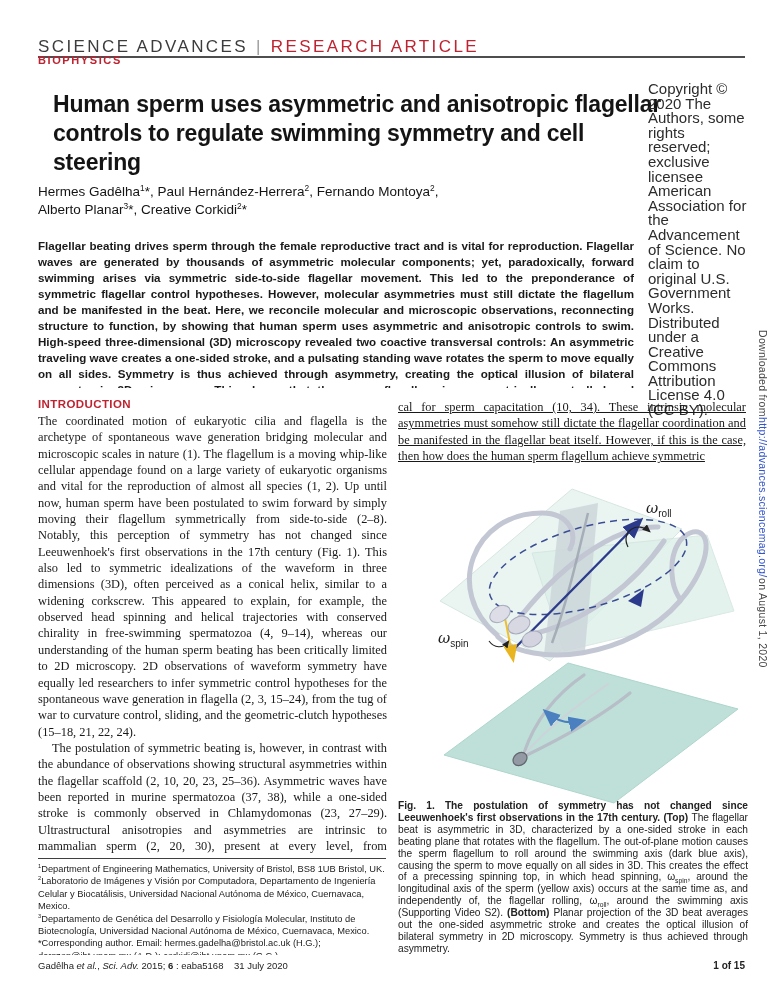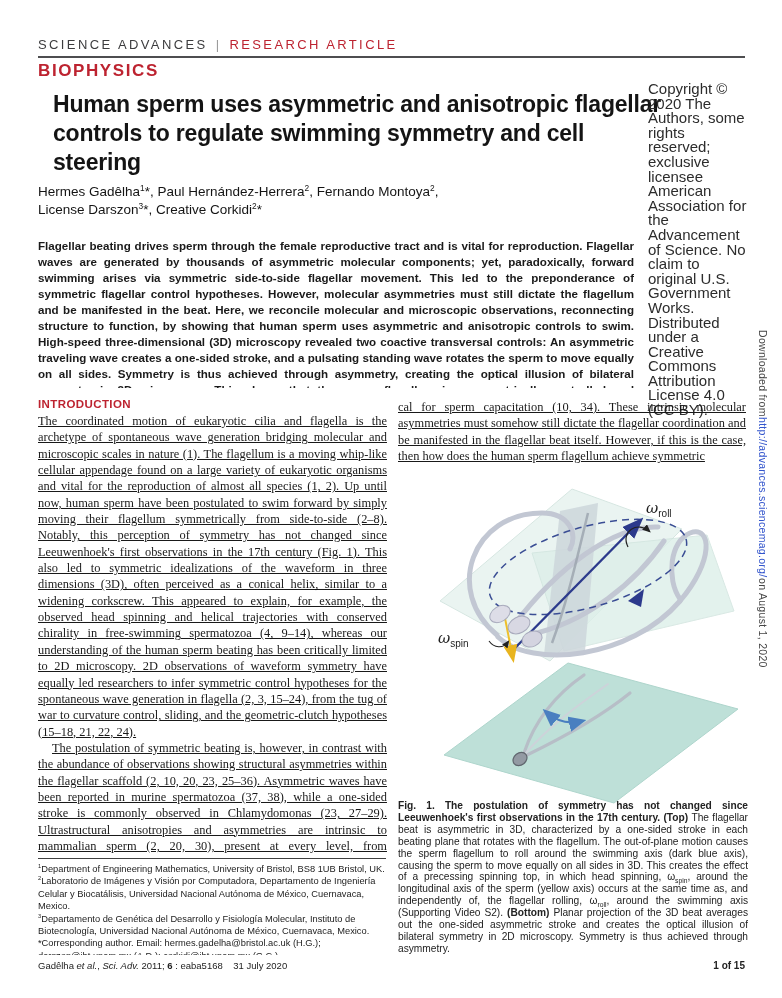--- a/index.html
+++ b/index.html
@@ -7,27 +7,27 @@
     --link:#3355cc;
     --ink:#1b1b1b;
   }
   *{margin:0;padding:0;box-sizing:border-box;}
   html,body{background:#ffffff;}
   body{width:782px;height:998px;position:relative;overflow:hidden;
        font-family:"Liberation Sans",sans-serif;color:var(--ink);}
   #page{position:absolute;inset:0;background:#fff;}
 
   
-  .masthead{position:absolute;left:38px;top:37px;font-size:13px;letter-spacing:2.4px;
+  .masthead{position:absolute;left:38px;top:37px;font-size:17px;letter-spacing:2.4px;
             font-family:"Liberation Sans",sans-serif;color:#3c3c3e;white-space:nowrap;}
   .masthead .divider{color:#9a9a9a;margin:0 8px;}
   .masthead .article-type{color:var(--accent);}
   .masthead-rule{position:absolute;left:38px;top:56px;width:707px;height:2px;background:#4e4e50;}
 
-  .kicker{position:absolute;left:38px;top:61px;font-size:17px;font-weight:bold;
+  .kicker{position:absolute;left:38px;top:54px;font-size:11px;font-weight:bold;
           letter-spacing:1.6px;color:var(--accent);}
 
   .title{position:absolute;left:53px;top:90px;width:614px;font-size:23px;line-height:29px;
          font-weight:bold;color:#141414;letter-spacing:-0.2px;}
 
   .authors{position:absolute;left:38px;top:183px;width:560px;font-size:13.5px;font-weight:normal;
            line-height:17.5px;color:#141414;}
   sup{font-size:0.62em;vertical-align:super;line-height:0;}
   sub{font-size:0.66em;vertical-align:sub;line-height:0;}
 
@@ -35,21 +35,21 @@
              line-height:14.6px;color:#2c2c2c;}
 
   .abstract{position:absolute;left:38px;top:238px;width:596px;height:150px;overflow:hidden;
             font-size:11.6px;font-weight:bold;line-height:16px;text-align:justify;color:#1a1a1a;}
 
   .section-heading{position:absolute;left:38px;top:398px;font-size:11.5px;font-weight:bold;
                    letter-spacing:0.4px;color:var(--accent);}
 
   .body-col{font-family:"Liberation Serif",serif;font-size:12.4px;line-height:16.35px;
             text-align:justify;color:#191919;}
-  .col-left{position:absolute;left:38px;top:413px;width:349px;height:442px;overflow:hidden;text-decoration:underline;}
+  .col-left{position:absolute;left:38px;top:413px;width:349px;height:442px;overflow:hidden;}
   .col-left p + p{text-indent:14px;}
   .col-right{position:absolute;left:398px;top:399px;width:348px;height:72px;overflow:hidden;text-decoration:underline;}
 
   .footnote-rule{position:absolute;left:38px;top:858px;width:348px;height:1px;background:#3f3f3f;}
   .footnotes{position:absolute;left:38px;top:863px;width:352px;height:92px;overflow:hidden;
              font-size:9.3px;line-height:12.4px;color:#222;}
 
   .figure-area{position:absolute;left:392px;top:483px;width:350px;height:322px;text-align:right;}
   .fig-label{font-family:"DejaVu Serif",serif;font-style:italic;font-size:15px;fill:#1d1d1d;}
   .fig-sub{font-family:"Liberation Sans",sans-serif;font-style:normal;font-size:10px;fill:#1d1d1d;}
@@ -75,21 +75,21 @@
 
   <div class="masthead">
     <span>SCIENCE ADVANCES</span><span class="divider">|</span><span class="article-type">RESEARCH ARTICLE</span>
   </div>
   <div class="masthead-rule"></div>
 
   <div class="kicker">BIOPHYSICS</div>
 
   <h1 class="title">Human sperm uses asymmetric and anisotropic flagellar controls to regulate swimming symmetry and cell steering</h1>
 
-  <div class="authors"><span>Hermes Gadêlha</span><sup>1</sup><span>*, Paul Hernández-Herrera</span><sup>2</sup><span>, Fernando Montoya</span><sup>2</sup><span>,</span><br><span>License Darszon</span><sup>3</sup><span>*, Creative Corkidi</span><sup>2</sup><span>*</span></div>
+  <div class="authors"><span>Hermes Gadêlha</span><sup>1</sup><span>*, Paul Hernández-Herrera</span><sup>2</sup><span>, Fernando Montoya</span><sup>2</sup><span>,</span><br><span>Alberto Planar</span><sup>3</sup><span>*, Creative Corkidi</span><sup>2</sup><span>*</span></div>
 
   <div class="copyright">Copyright © 2020 The Authors, some rights reserved; exclusive licensee American Association for the Advancement of Science. No claim to original U.S. Government Works. Distributed under a Creative Commons Attribution License 4.0 (CC BY).</div>
 
   <div class="abstract">Flagellar beating drives sperm through the female reproductive tract and is vital for reproduction. Flagellar waves are generated by thousands of asymmetric molecular components; yet, paradoxically, forward swimming arises via symmetric side-to-side flagellar movement. This led to the preponderance of symmetric flagellar control hypotheses. However, molecular asymmetries must still dictate the flagellum and be manifested in the beat. Here, we reconcile molecular and microscopic observations, reconnecting structure to function, by showing that human sperm uses asymmetric and anisotropic controls to swim. High-speed three-dimensional (3D) microscopy revealed two coactive transversal controls: An asymmetric traveling wave creates a one-sided stroke, and a pulsating standing wave rotates the sperm to move equally on all sides. Symmetry is thus achieved through asymmetry, creating the optical illusion of bilateral symmetry in 2D microscopy. This shows that the sperm flagellum is asymmetrically controlled and anisotropically regularized by fast-signal transduction. This enables the sperm to swim forward.</div>
 
   <div class="section-heading">INTRODUCTION</div>
 
   <div class="body-col col-left">
       <p>The coordinated motion of eukaryotic cilia and flagella is the archetype of spontaneous wave generation bridging molecular and microscopic scales in nature (1). The flagellum is a moving whip-like cellular appendage found on a large variety of eukaryotic organisms and vital for the reproduction of almost all species (1, 2). Up until now, human sperm have been postulated to swim forward by simply moving their flagellum symmetrically from side-to-side (2–8). Notably, this perception of symmetry has not changed since Leeuwenhoek's first observations in the 17th century (Fig. 1). This also led to symmetric idealizations of the waveform in three dimensions (3D), often perceived as a conical helix, similar to a widening corkscrew. This appeared to explain, for example, the observed head spinning and helical trajectories with conserved chirality in free-swimming spermatozoa (4, 9–14), whereas our understanding of the human sperm beating has been critically limited to 2D microscopy. 2D observations of waveform symmetry have equally led researchers to infer symmetric control hypotheses for the spontaneous wave generation in flagella (2, 3, 15–24), from the tug of war to curvature control, sliding, and the geometric-clutch hypotheses (15–18, 21, 22, 24).</p>
       <p>The postulation of symmetric beating is, however, in contrast with the abundance of observations showing structural asymmetries within the flagellar scaffold (2, 10, 20, 23, 25–36). Asymmetric waves have been reported in murine spermatozoa (37, 38), while a one-sided stroke is commonly observed in Chlamydomonas (23, 27–29). Ultrastructural anisotropies and asymmetries are intrinsic to mammalian sperm (2, 20, 30), present at every level, from asymmetric dynein activity (25, 26, 31, 32) to atypical centriole (33) and an ever growing number of regulatory complexes (10, 27, 29, 34–36), including anisotropic localization of membrane ion channels, which are criti-</p>
@@ -165,21 +165,21 @@
       <ellipse cx="128" cy="276" rx="7.5" ry="6" transform="rotate(-38 128 276)" fill="#939aa3" stroke="#5f656d" stroke-width="1.2"></ellipse>
     </svg>
   </div>
 
   <div class="fig-caption"><span class="seg-b">Fig. 1. The postulation of symmetry has not changed since Leeuwenhoek's first observations in the 17th century. (Top) </span><span>The flagellar beat is asymmetric in 3D, characterized by a one-sided stroke in each beating plane that rotates with the flagellum. The out-of-plane motion causes the sperm flagellum to roll around the swimming axis (dark blue axis), causing the sperm to move equally on all sides in 3D. This creates the effect of a precessing spinning top, in which head spinning, ω</span><sub>spin</sub><span>, around the longitudinal axis of the sperm (yellow axis) occurs at the same time as, and independently of, the flagellar rolling, ω</span><sub>roll</sub><span>, around the swimming axis (Supporting Video S2). </span><span class="seg-b">(Bottom)</span><span> Planar projection of the 3D beat averages out the one-sided asymmetric stroke and creates the optical illusion of bilateral symmetry in 2D microscopy. Symmetry is thus achieved through asymmetry.</span></div>
 
   <div class="footnote-rule"></div>
   <div class="footnotes"><sup>1</sup><span>Department of Engineering Mathematics, University of Bristol, BS8 1UB Bristol, UK.</span><br><sup>2</sup><span>Laboratorio de Imágenes y Visión por Computadora, Departamento de Ingeniería Celular y Biocatálisis, Universidad Nacional Autónoma de México, Cuernavaca, Mexico.</span><br><sup>3</sup><span>Departamento de Genética del Desarrollo y Fisiología Molecular, Instituto de Biotecnología, Universidad Nacional Autónoma de México, Cuernavaca, Mexico.</span><br><span>*Corresponding author. Email: hermes.gadelha@bristol.ac.uk (H.G.); darszon@ibt.unam.mx (A.D.); corkidi@ibt.unam.mx (G.C.)</span></div>
 
   <div class="footer">
-    <span><span>Gadêlha </span><span class="seg-i">et al.</span><span>, </span><span class="seg-i">Sci. Adv.</span><span> 2011; </span><span class="seg-b">6</span><span> : eaba5168&nbsp;&nbsp;&nbsp;&nbsp;31 July 2020</span></span>
+    <span><span>Gadêlha </span><span class="seg-i">et al.</span><span>, </span><span class="seg-i">Sci. Adv.</span><span> 2015; </span><span class="seg-b">6</span><span> : eaba5168&nbsp;&nbsp;&nbsp;&nbsp;31 July 2020</span></span>
     <span class="page-num">1 of 15</span>
   </div>
 
   <div class="watermark">
       <span>Downloaded from </span>
       <span class="seg-link">http://advances.sciencemag.org/</span>
       <span> on August 1, 2020</span>
     </div>
 
 </div>

